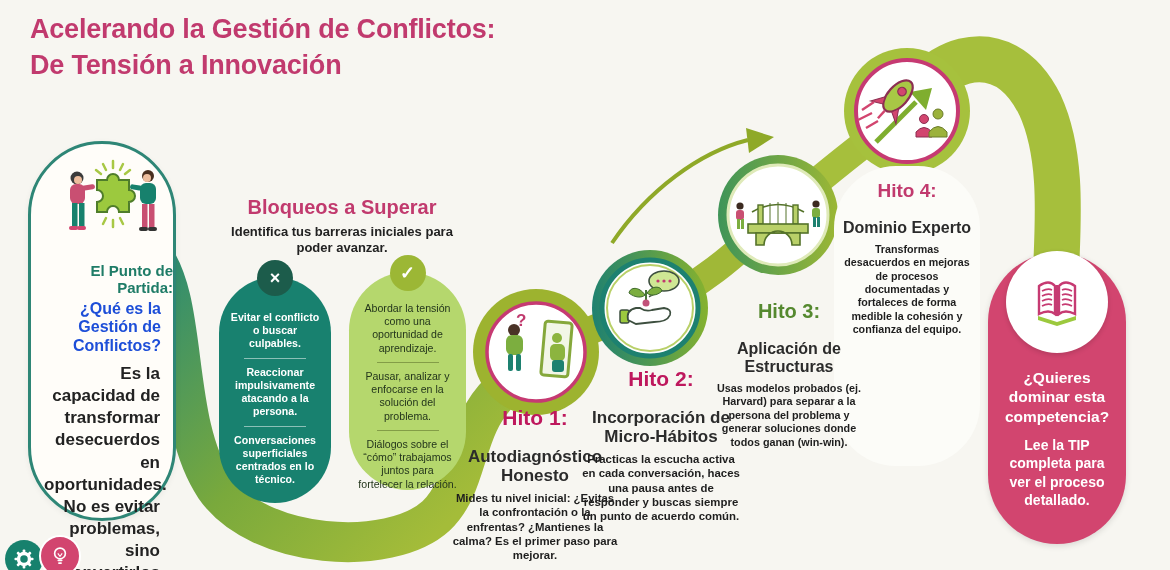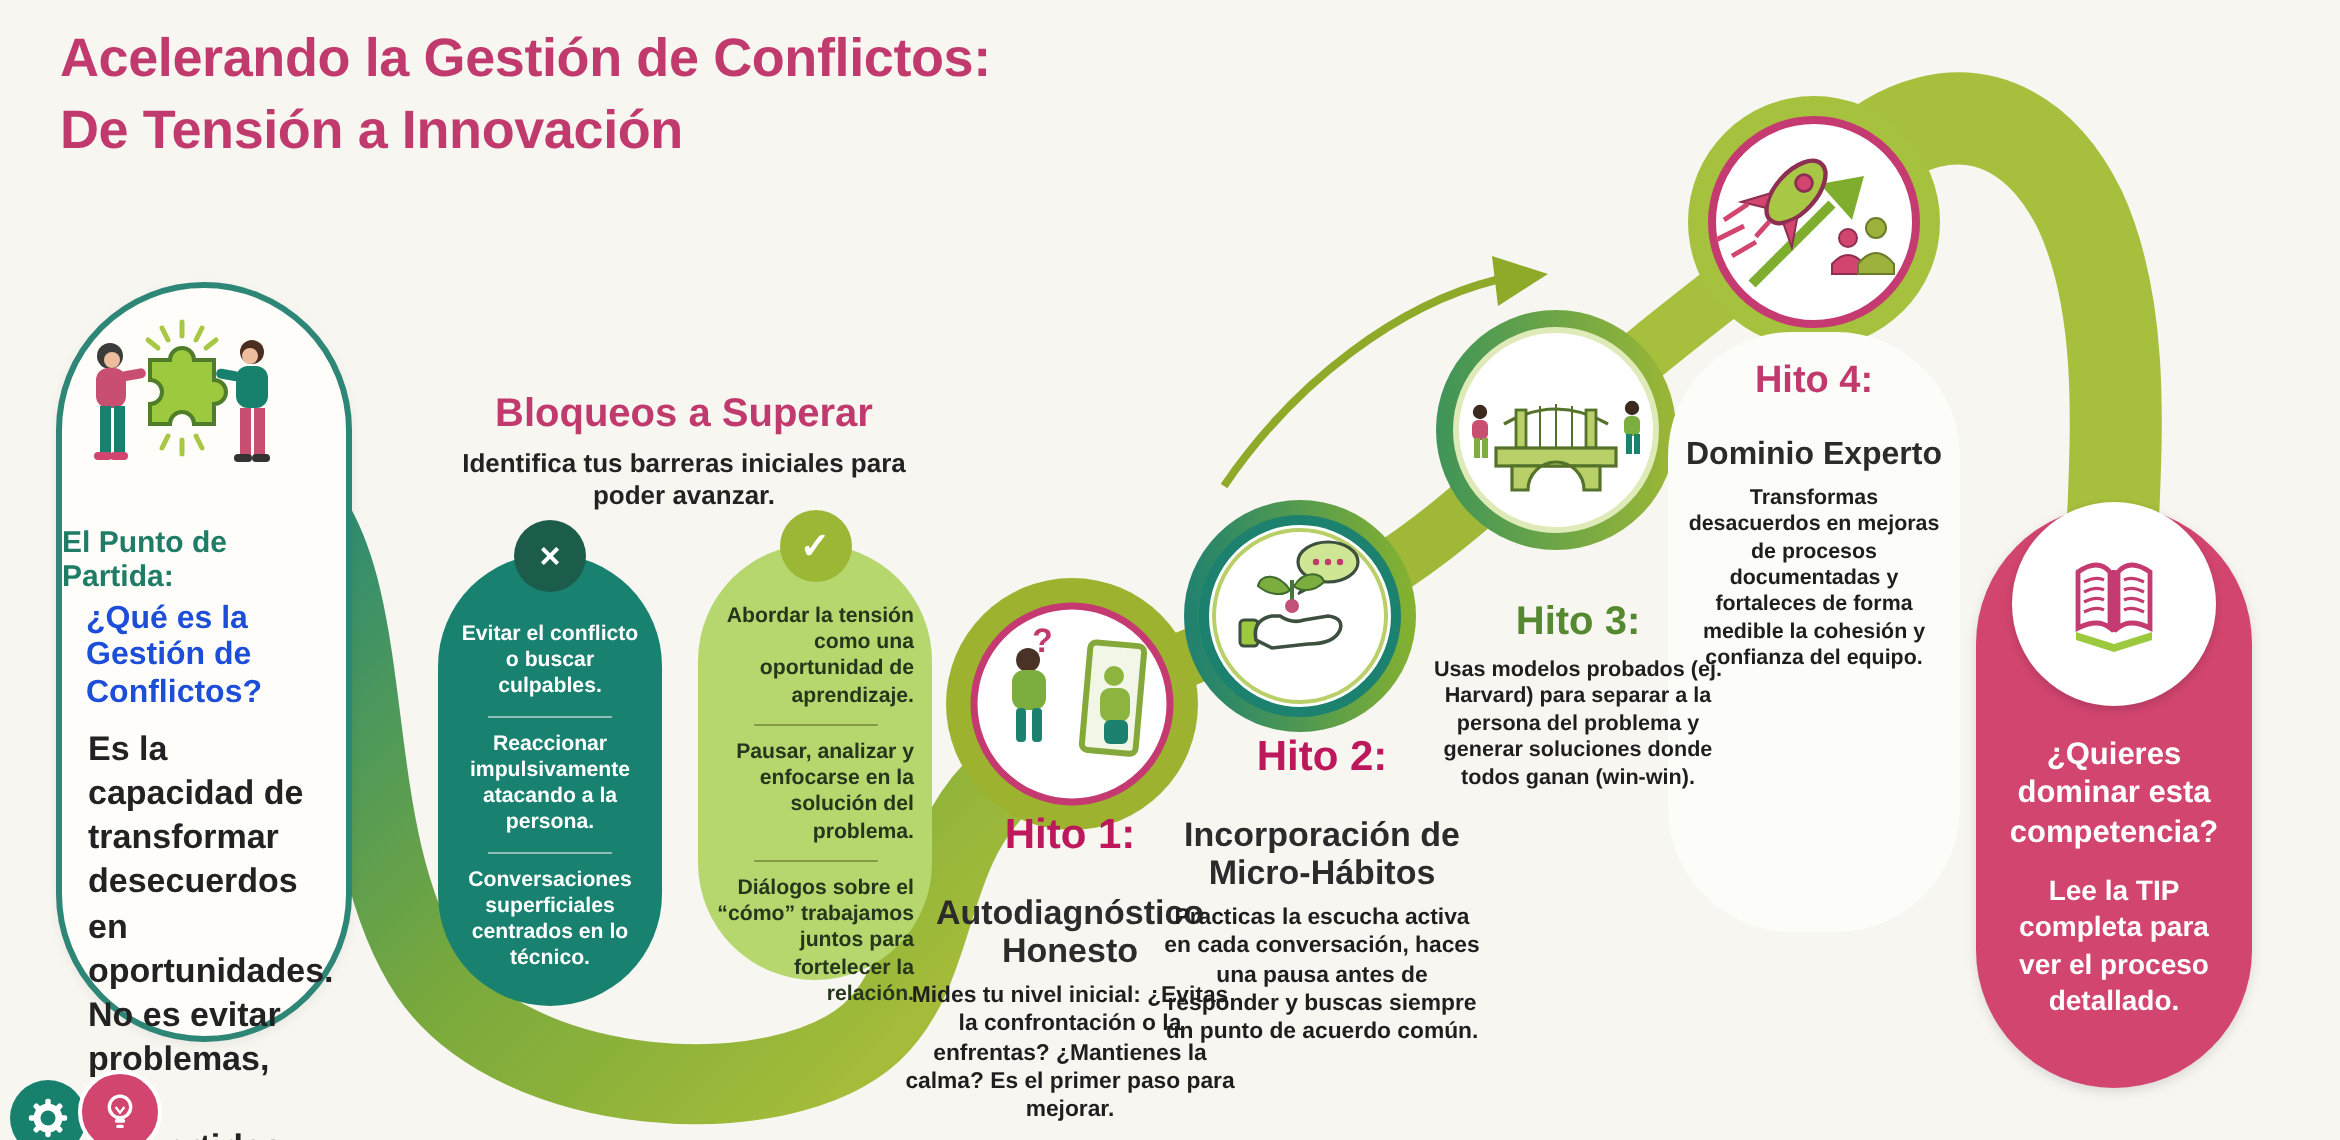--- a/index.html
+++ b/index.html
@@ -11,42 +11,42 @@
   .abs{position:absolute;}
   
   .main-title{
     left:30px;top:12px;width:600px;
     font-size:27px;font-weight:700;line-height:1.32;color:#c13a6e;letter-spacing:-.2px;
   }
   
   .start-card{
     left:28px;top:141px;width:148px;height:380px;box-sizing:border-box;
     background:#fffdf9;border:3px solid #2e8676;border-radius:76px;
-    text-align:left;padding-top:12px;
+    text-align:right;padding-top:12px;
     box-shadow:0 2px 6px rgba(0,0,0,.06);
   }
   .start-heading{font-size:15px;font-weight:700;color:#1f7c67;margin-top:2px;}
   .start-subheading{font-size:16px;font-weight:700;color:#1d4ed8;margin-top:4px;padding:0 12px;line-height:1.15;}
   .start-body{font-size:17px;font-weight:600;color:#222;margin-top:8px;padding:0 13px;line-height:1.3;}
   
   .blockers-heading{left:233px;top:196px;width:218px;text-align:center;
     font-size:20px;font-weight:700;color:#c13a6e;}
   .blockers-sub{left:226px;top:224px;width:232px;text-align:center;
     font-size:13px;font-weight:600;color:#222;line-height:1.2;}
   .pill{box-sizing:border-box;text-align:center;}
   .pill-avoid{
     left:219px;top:277px;width:112px;height:226px;border-radius:58px;
     background:#18816f;color:#fff;padding:34px 9px 0 9px;
   }
   .pill-adopt{
     left:349px;top:272px;width:117px;height:218px;border-radius:60px;
     background:#b5d76d;color:#24361c;padding:30px 9px 0 9px;
   }
   .pill-item{font-size:10.6px;font-weight:600;line-height:1.25;}
-  .pill-adopt .pill-item{font-weight:700;text-align:right;}
+  .pill-adopt .pill-item{font-weight:400;}
   .pill-divider{width:62px;height:1px;margin:7px auto;background:rgba(255,255,255,.5);}
   .pill-adopt .pill-divider{background:rgba(90,110,40,.55);}
   .pill-badge{
     position:absolute;left:50%;top:-17px;transform:translateX(-50%);
     width:36px;height:36px;border-radius:50%;
     display:flex;align-items:center;justify-content:center;
     color:#fff;font-size:18px;font-weight:700;
   }
   .badge-x{background:#1c5c4b;}
   .badge-check{background:#9cb735;}
@@ -257,20 +257,21 @@
   </div>
 
   <div class="abs milestone milestone-2">
     <div class="m-label label-teal">Hito 2:</div>
     <div class="m-title">Incorporación de Micro-Hábitos</div>
     <div class="m-body">Practicas la escucha activa en cada conversación, haces una pausa antes de responder y buscas siempre un punto de acuerdo común.</div>
   </div>
 
   <div class="abs milestone milestone-3">
     <div class="m-label label-green">Hito 3:</div>
+    <div class="m-title">Aplicación de Estructuras</div>
     <div class="m-body">Usas modelos probados (ej. Harvard) para separar a la persona del problema y generar soluciones donde todos ganan (win-win).</div>
   </div>
 
   <div class="abs milestone milestone-4">
     <div class="m-label label-pink">Hito 4:</div>
     <div class="m-title">Dominio Experto</div>
     <div class="m-body">Transformas desacuerdos en mejoras de procesos documentadas y fortaleces de forma medible la cohesión y confianza del equipo.</div>
   </div>
 
   <div class="abs cta-card">

